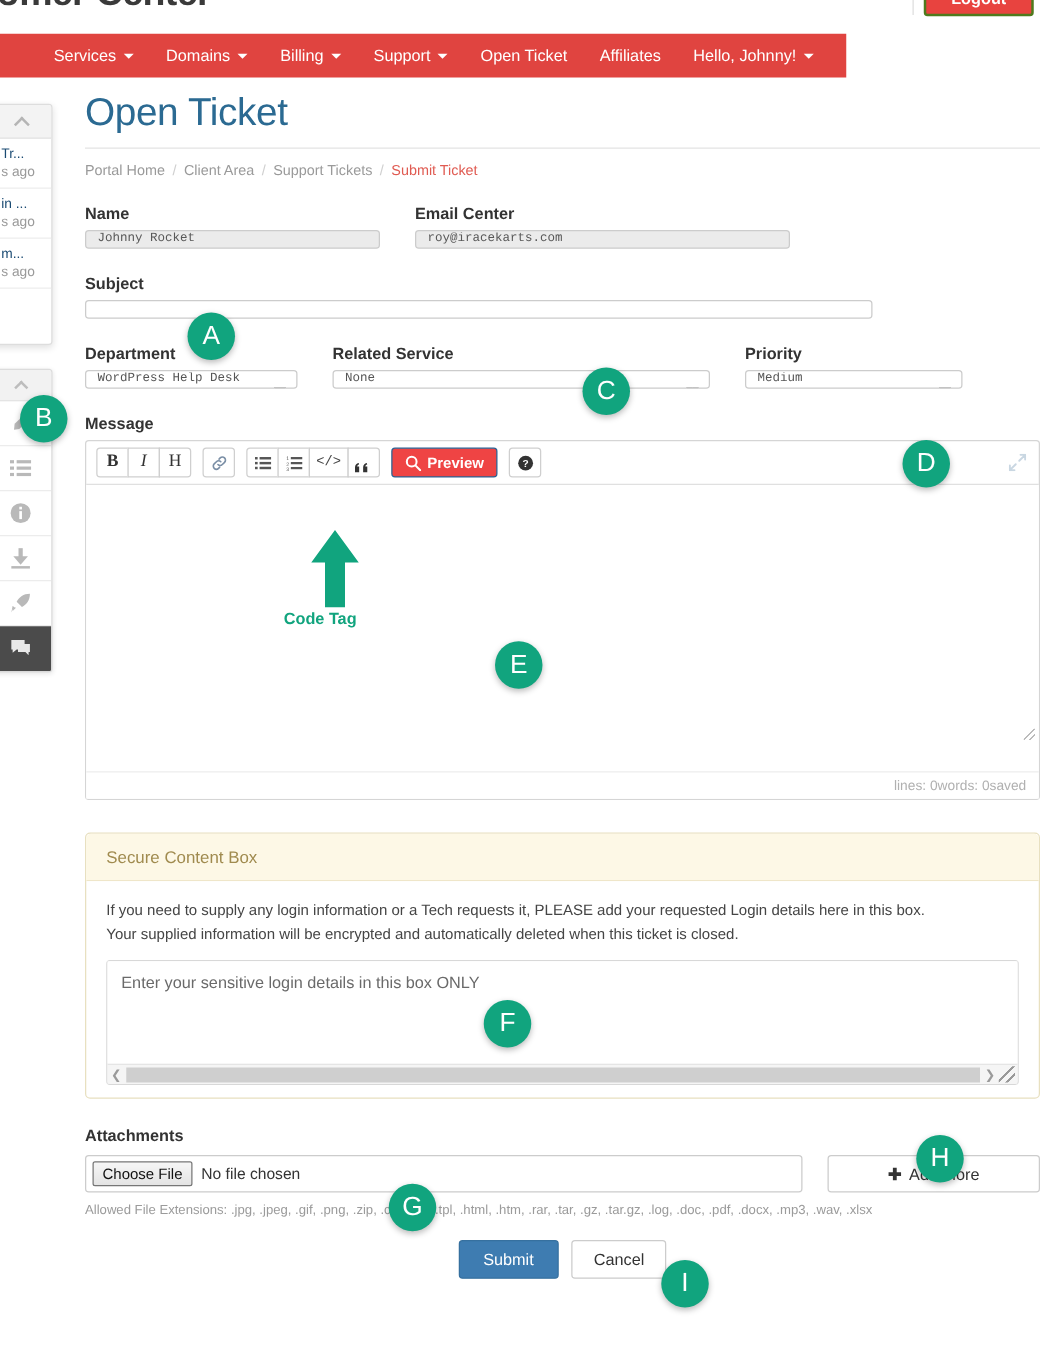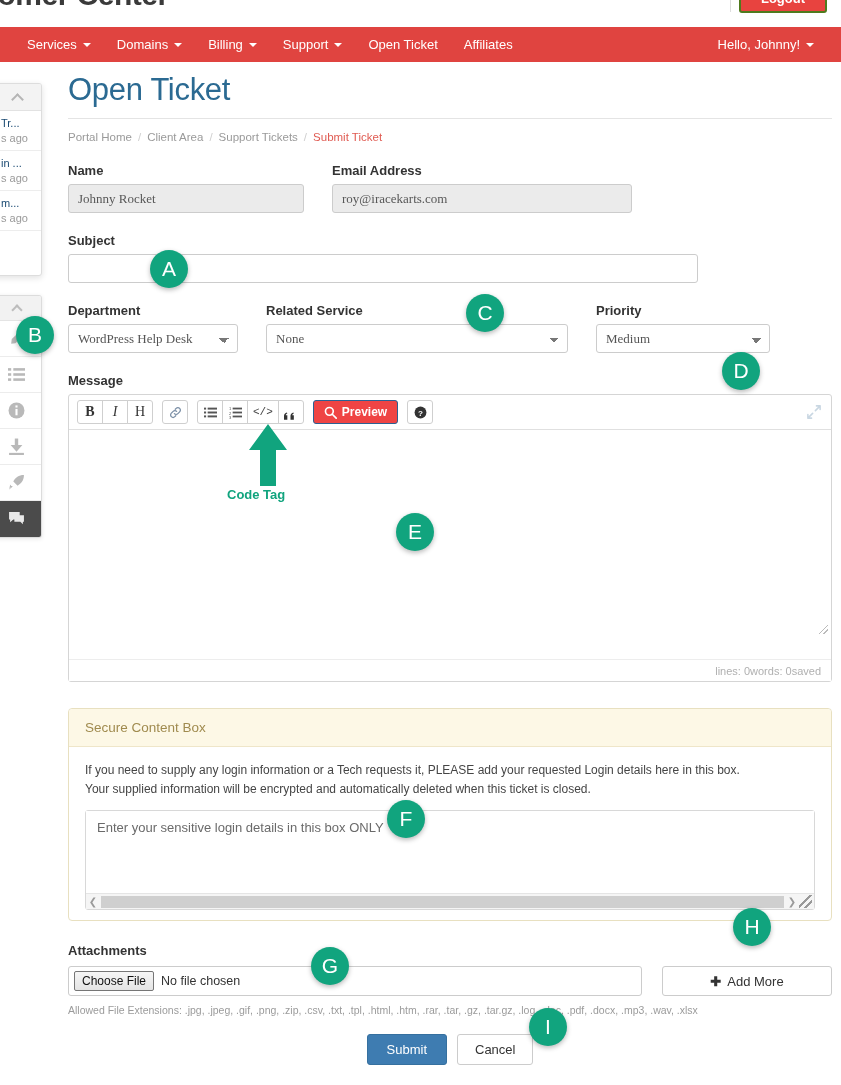--- a/index.html
+++ b/index.html
@@ -26,22 +26,22 @@
   .hdr-divider { position:absolute; right:110px; top:-10px; width:1px; height:22px; background:#dedede; }
   .logout-cut {
     position:absolute; right:14px; top:-16px;
     background:#e8433f; color:#fff; border:2px solid #4f7a1d;
     padding:5px 20px; font-size:13px; font-weight:bold; border-radius:3px;
     white-space:nowrap;
   }
 
   
   .navbar {
-    position:absolute; left:0; top:27px; width:841px; height:35px;
-    background:#e04440; display:flex; align-items:center;
+    position:absolute; left:0; top:27px; width:677px; height:35px;
+    background:#e04440; display:flex; align-items:center;padding-left:16px;
   }
   .nav-items { display:flex; align-items:center; padding-left:14px; }
   .nav-item {
     color:#fff; font-size:13px; padding:0 13px; line-height:35px;
     cursor:pointer; white-space:nowrap; display:flex; align-items:center; gap:6px;
   }
   .caret { width:0;height:0;border-left:4px solid transparent;border-right:4px solid transparent;border-top:4px solid #fff; display:inline-block; }
   .nav-right { margin-left:auto; padding-right:14px; display:flex; align-items:center; }
 
   
@@ -90,22 +90,22 @@
   }
   .breadcrumb a { color:#9a9a9a; text-decoration:none; cursor:pointer; }
   .breadcrumb .sep { color:#cfcfcf; padding:0 6px; }
   .breadcrumb .cur { color:#e05b52; }
 
   .frow { display:flex; margin-top:20px; }
   .fgroup { display:flex; flex-direction:column; }
   label.flabel { font-size:13px; font-weight:bold; color:#333; margin-bottom:6px; display:block; }
 
   input.txt, select.sel {
-    font-family:Liberation Serif, serif; font-size:13px; color:#555;
-    border:1px solid #ccc; border-radius:3px; height:29px; padding:0 9px;
+    font-family:Liberation Mono, monospace; font-size:10px; color:#555;
+    border:1px solid #ccc; border-radius:3px; height:15px; padding:0 9px;
     background:#fff; outline:none;
   }
   input.readonly { background:#ebebeb; color:#585858; }
   select.sel {
     -webkit-appearance:none; appearance:none; padding-right:22px;
     background-image:
       linear-gradient(45deg, transparent 50%, #777 50%),
       linear-gradient(135deg, #777 50%, transparent 50%);
     background-position: calc(100% - 13px) 13px, calc(100% - 8px) 13px;
     background-size:5px 5px, 5px 5px;
@@ -337,21 +337,21 @@
     <h1 class="page-title">Open Ticket</h1>
 
     <div class="breadcrumb" id="breadcrumb"><a>Portal Home</a><span class="sep">/</span><a>Client Area</a><span class="sep">/</span><a>Support Tickets</a><span class="sep">/</span><a class="cur">Submit Ticket</a></div>
 
     <div class="frow">
       <div class="fgroup" style="width:236px;">
         <label class="flabel">Name</label>
         <input class="txt readonly" style="width: 236px;" readonly="" value="Johnny Rocket">
       </div>
       <div class="fgroup" style="margin-left:28px; width:300px;">
-        <label class="flabel">Email Address</label>
+        <label class="flabel">Email Center</label>
         <input class="txt readonly" style="width: 300px;" readonly="" value="roy@iracekarts.com">
       </div>
     </div>
 
     <div class="frow">
       <div class="fgroup" style="width:630px;">
         <label class="flabel">Subject</label>
         <input class="txt" style="width: 630px;" value="">
       </div>
     </div>

